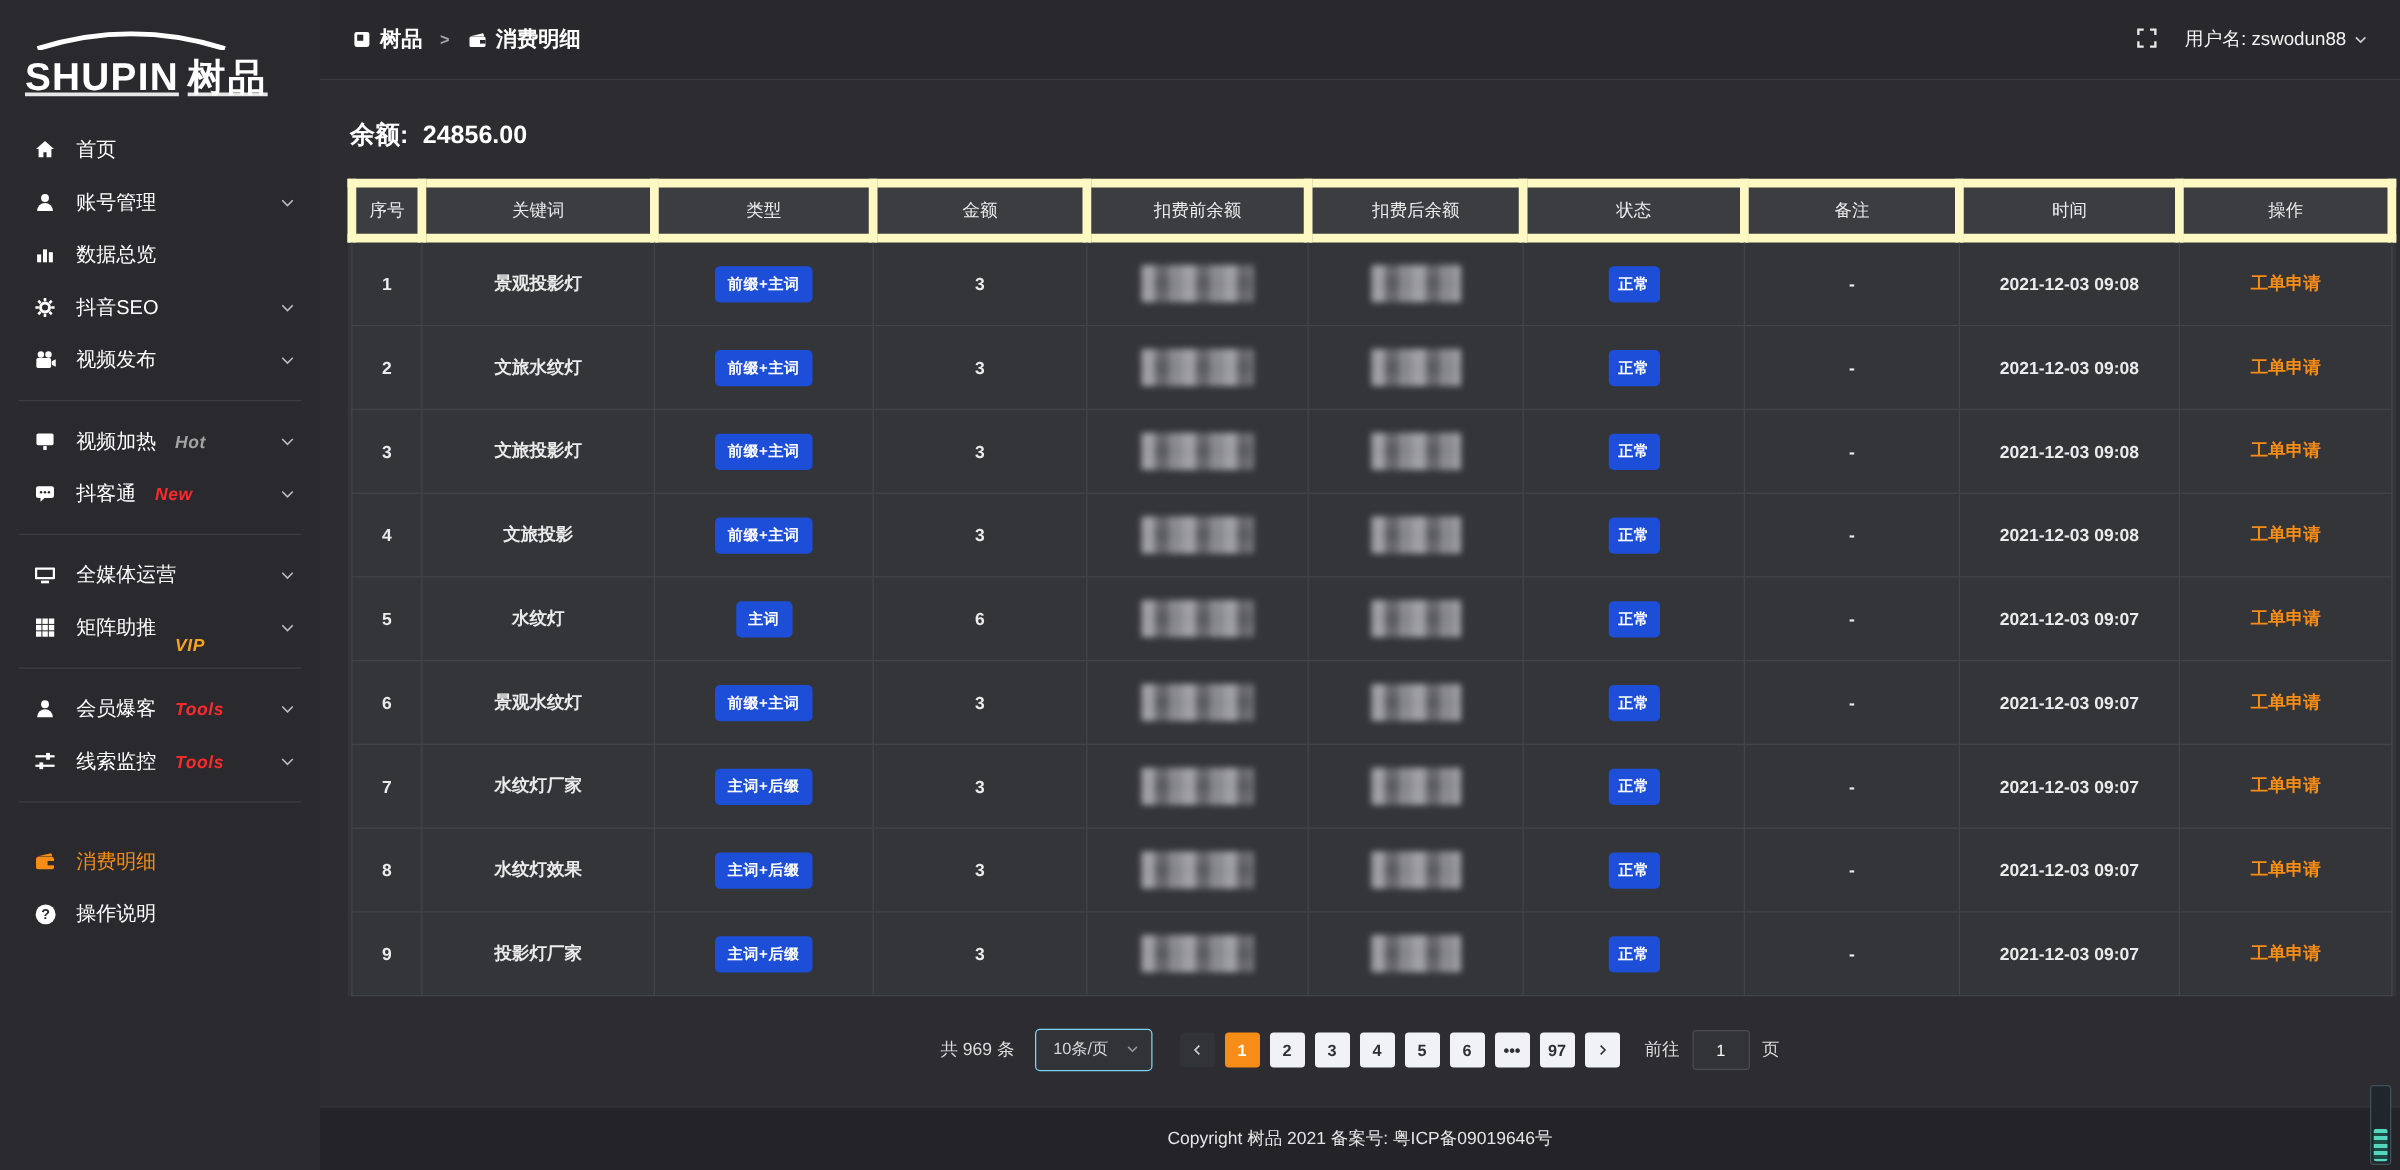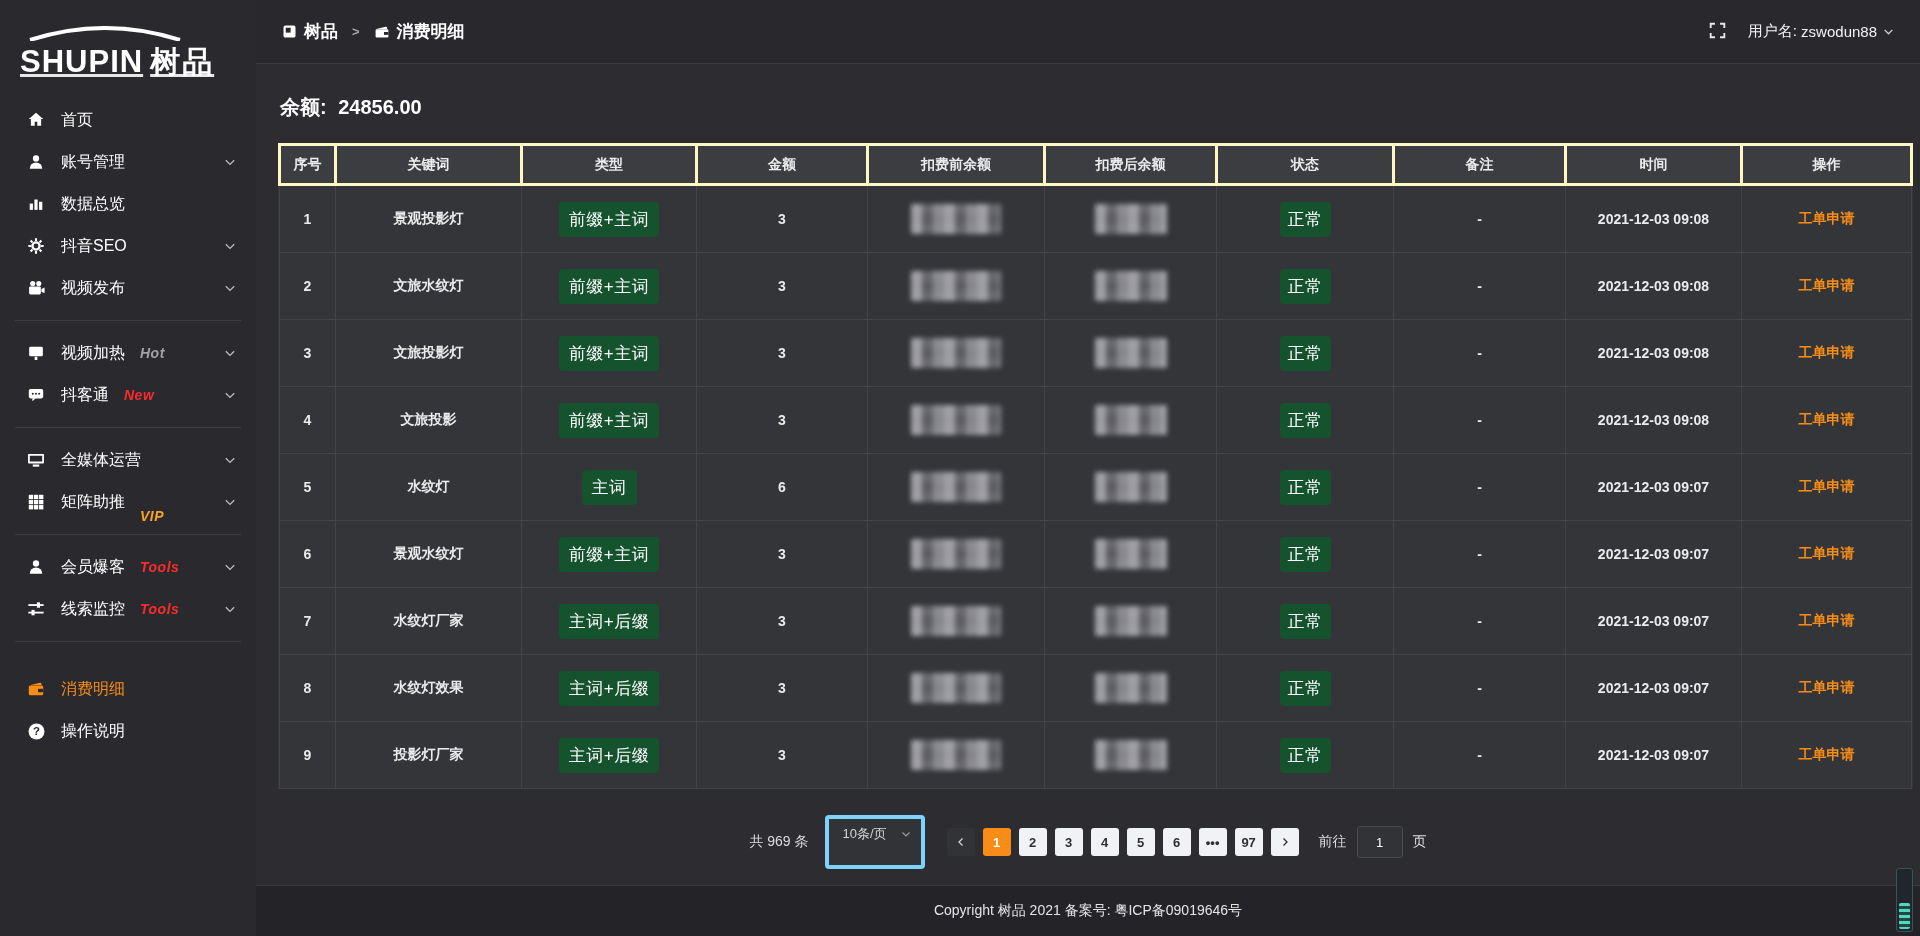--- a/index.html
+++ b/index.html
@@ -33,33 +33,33 @@
   .topbar-right{margin-left:auto;display:flex;align-items:flex-start;}
   .fs-btn{display:flex;cursor:pointer;margin-right:22px;color:#e9e9e9;}
   .user-line{font-size:15px;color:#f2f2f2;display:flex;align-items:center;cursor:pointer;}
   .user-line .u-chev{margin-left:6px;display:flex;color:#cfcfcf;}
   
   .main{position:absolute;left:256px;top:64px;right:0;bottom:50px;}
   .balance{padding:30px 0 0 24px;font-size:20px;font-weight:700;color:#fff;}
   .balance b{margin-left:6px;}
   .table-wrap{margin:22px 22px 0 22px;}
   table{width:100%;border-collapse:collapse;table-layout:fixed;background:#343539;}
-  th{background:#3c3d41;height:37px;font-size:14px;font-weight:700;color:#ececec;border:3px solid #fef9c3;padding:0;}
+  th{background:#3c3d41;height:37px;font-size:14px;font-weight:400;color:#ececec;border:7px solid #fef9c3;padding:0;}
   td{height:66px;text-align:center;vertical-align:middle;font-size:14px;font-weight:700;color:#ebebeb;border:1px solid #434448;padding:0;}
-  .tag{display:inline-block;background:#14532d;color:#fff;font-size:17px;font-weight:400;padding:6px 10px;border-radius:4px;letter-spacing:.5px;}
+  .tag{display:inline-block;background:#1d4ed8;color:#fff;font-size:12px;font-weight:700;padding:6px 10px;border-radius:4px;letter-spacing:.5px;}
   .tag.small{padding:6px 8px;}
   .blur-box{height:30px;margin:0 auto;border-radius:2px;opacity:.8;filter:blur(2.5px);
     background:
       repeating-linear-gradient(90deg, rgba(196,196,202,.9) 0 11px, rgba(128,128,134,.6) 11px 22px, rgba(172,172,178,.85) 22px 33px),
       repeating-linear-gradient(0deg, rgba(255,255,255,.25) 0 10px, rgba(85,85,92,.35) 10px 20px);}
   .action-link{color:#f78c17;cursor:pointer;}
   
   .pager{display:flex;align-items:center;justify-content:center;margin-top:26px;font-size:14px;color:#dcdcdc;}
   .pg-total{margin-right:16px;font-weight:400;}
-  .pg-size{display:flex;align-items:center;height:30px;padding:0 10px 16px 14px;background:#323337;border:4px solid #7dd3fc;
+  .pg-size{display:flex;align-items:center;height:30px;padding:0 10px 2px 14px;background:#323337;border:1px solid #7dd3fc;
            border-radius:4px;color:#d6d6d6;font-size:13px;cursor:pointer;margin-right:18px;}
   .pg-size .s-chev{margin-left:14px;display:flex;color:#9a9a9e;}
   .pg-btn{min-width:28px;height:28px;border-radius:3px;background:#f0f2f5;color:#2f3033;font-weight:700;font-size:13px;
           display:flex;align-items:center;justify-content:center;margin:0 4px;cursor:pointer;box-sizing:border-box;padding:0 4px;}
   .pg-btn.dark{background:#323337;color:#d2d2d2;}
   .pg-btn.active{background:#f78c17;color:#fff;}
   .pg-goto{display:flex;align-items:center;margin-left:16px;}
   .pg-goto .g-label{margin-right:10px;}
   .pg-goto .g-unit{margin-left:10px;}
   .goto-input{width:40px;height:28px;background:#323337;border:1px solid #4a4b50;border-radius:3px;color:#fff;

